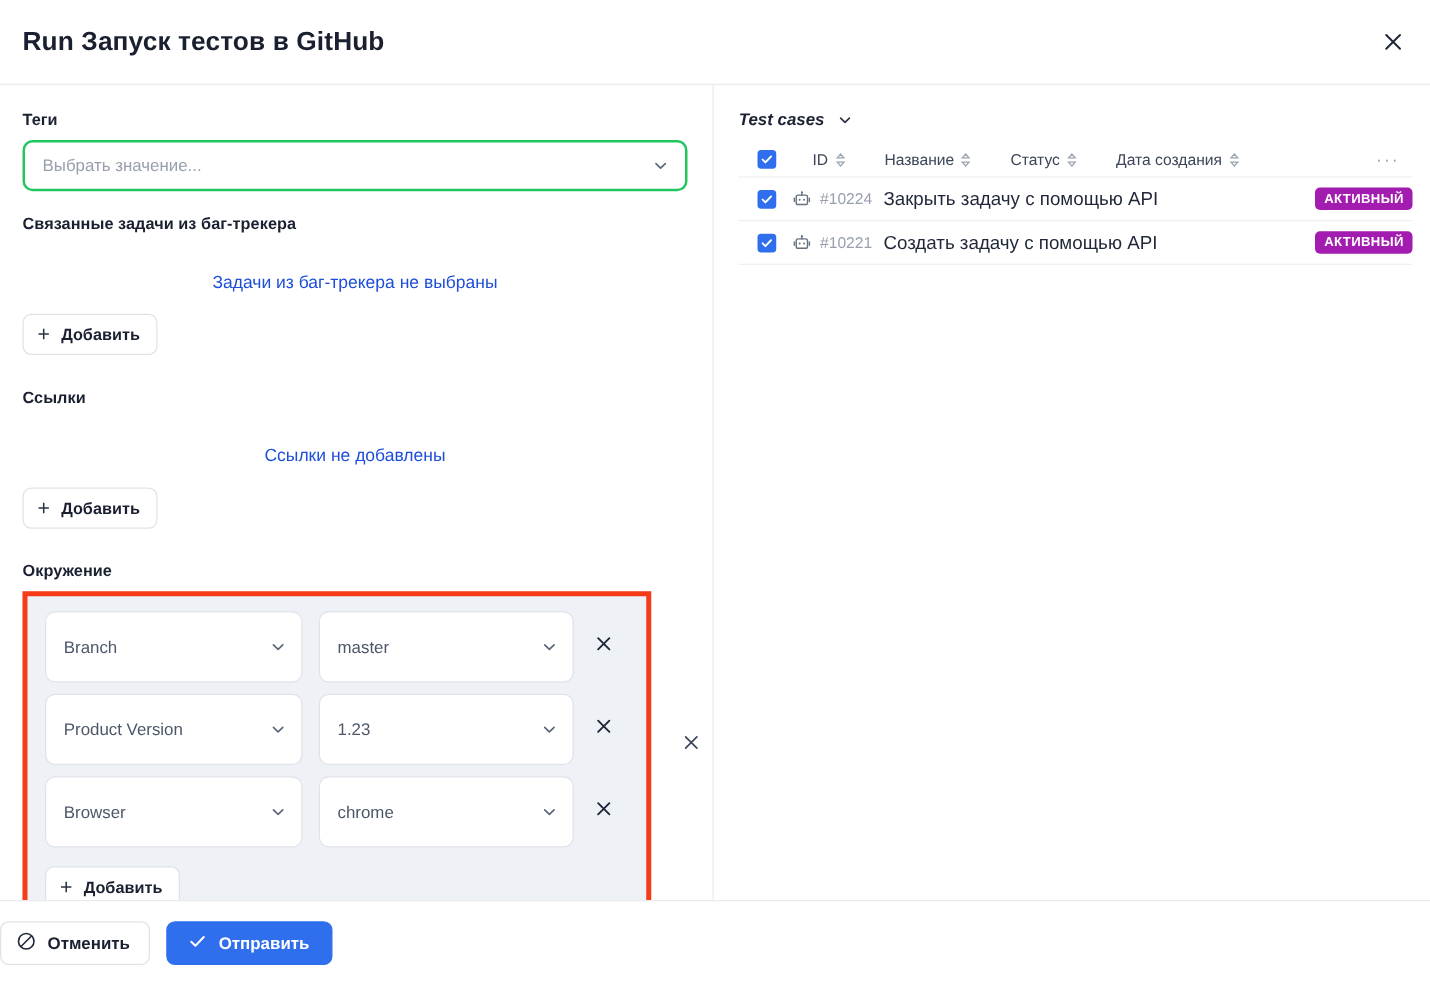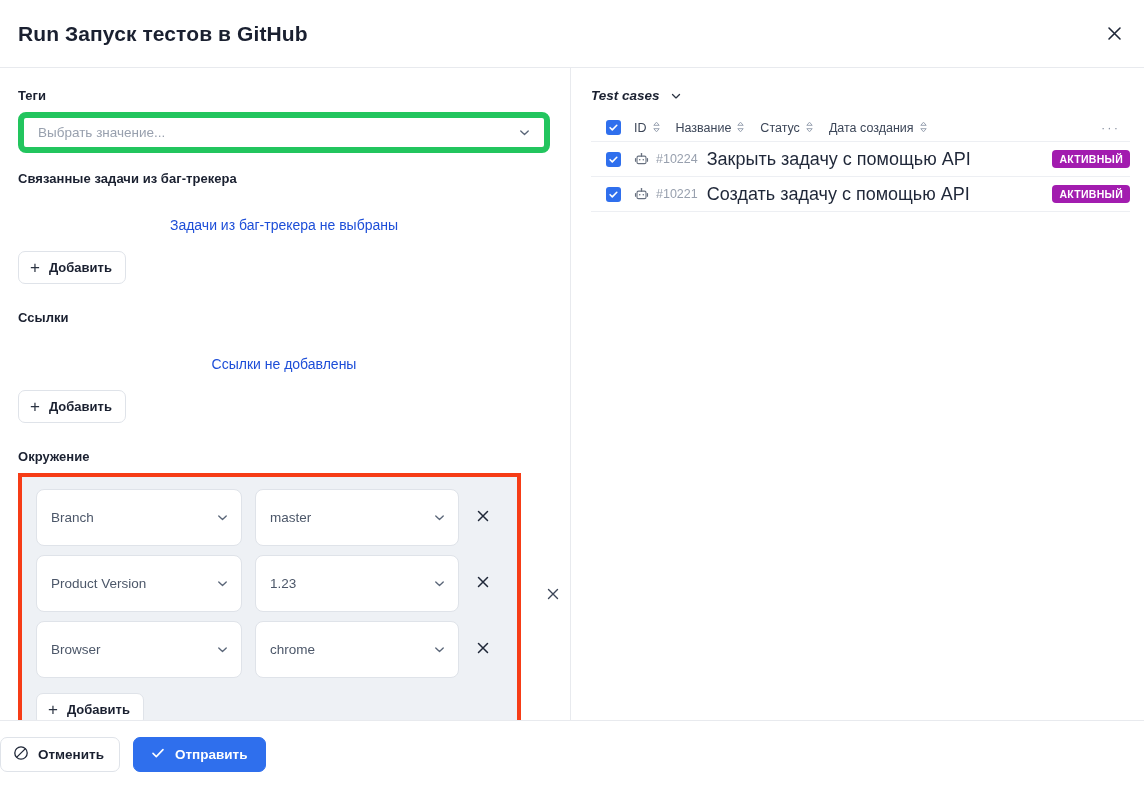--- a/index.html
+++ b/index.html
@@ -52,21 +52,21 @@
 
   
   .field-label {
     font-size: 13px; font-weight: 700; color: #1a2030;
     margin-bottom: 9px; letter-spacing: .05px;
   }
 
   
   .select-box {
     height: 41px; width: 100%;
-    border: 6px solid #22c55e; border-radius: 8px;
+    border: 2px solid #22c55e; border-radius: 8px;
     background: #fff;
     display: flex; align-items: center;
     padding: 0 12px 0 14px;
     cursor: pointer;
   }
   .select-box .val { font-size: 13.5px; color: #98a0ae; flex: 1; }
   .select-box .chev { color: #5a6678; display:flex; }
 
   
   .empty-note {
@@ -136,32 +136,32 @@
     height: 35px; padding-left: 15px;
     border-bottom: 1px solid #edeff3;
   }
   .cbx {
     width: 15px; height: 15px; border-radius: 3px;
     background: #2f6fed; display:flex; align-items:center; justify-content:center;
     flex: 0 0 auto; cursor:pointer;
   }
   .cbx svg { display:block; }
   .col-head {
-    display: inline-flex; align-items: flex-start; gap: 5px;
-    font-size: 12.5px; color: #3c4658; cursor: pointer; white-space: nowrap;
+    display: inline-flex; align-items: center; gap: 5px;
+    font-size: 12.5px; color: #3c4658; cursor: pointer; white-space: nowrap; margin-left: 16px;
   }
   .sort-ico { display:flex; color:#9aa3b2; }
   .hdr-cols { display:flex; align-items:center; gap: 15px; margin-left: 13px; flex:1; }
   .more-dots {
     margin-left: auto; margin-right: 10px; cursor: pointer;
     color: #8b93a3; letter-spacing: 2px; font-size: 13px; line-height: 1;
   }
   .robot-ico { margin-left: 13px; display:flex; color:#67707f; flex:0 0 auto; }
   .tc-id { margin-left: 7px; font-size: 12.5px; color: #98a0ae; white-space: nowrap; }
-  .tc-name { margin-left: 9px; font-size: 18px; color: #1f2738; white-space: nowrap; overflow:hidden; text-overflow:ellipsis; }
+  .tc-name { margin-left: 9px; font-size: 15px; color: #1f2738; white-space: nowrap; overflow:hidden; text-overflow:ellipsis; }
   .badge {
     margin-left: auto; 
     background: #a21caf; color: #ffffff;
     font-size: 10.5px; font-weight: 700; letter-spacing: .3px;
     padding: 3px 7px 3px 7px; border-radius: 4px; white-space: nowrap;
   }
 
   
   .modal-footer {
     position: absolute; left: 0; right: 0; bottom: 0; height: 68px;

